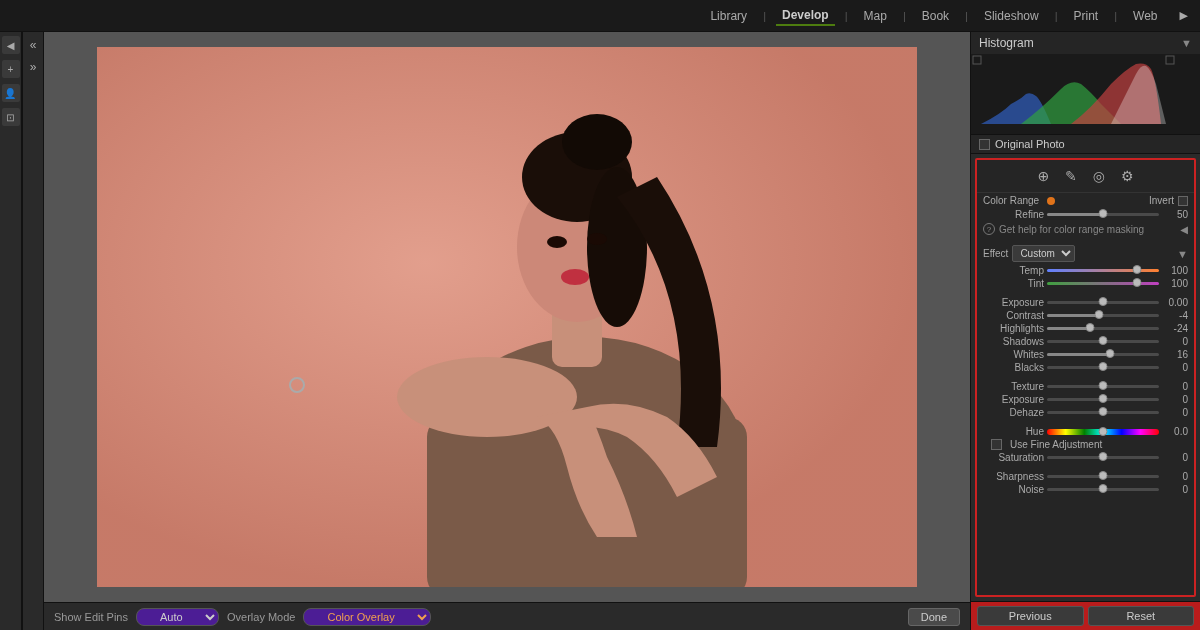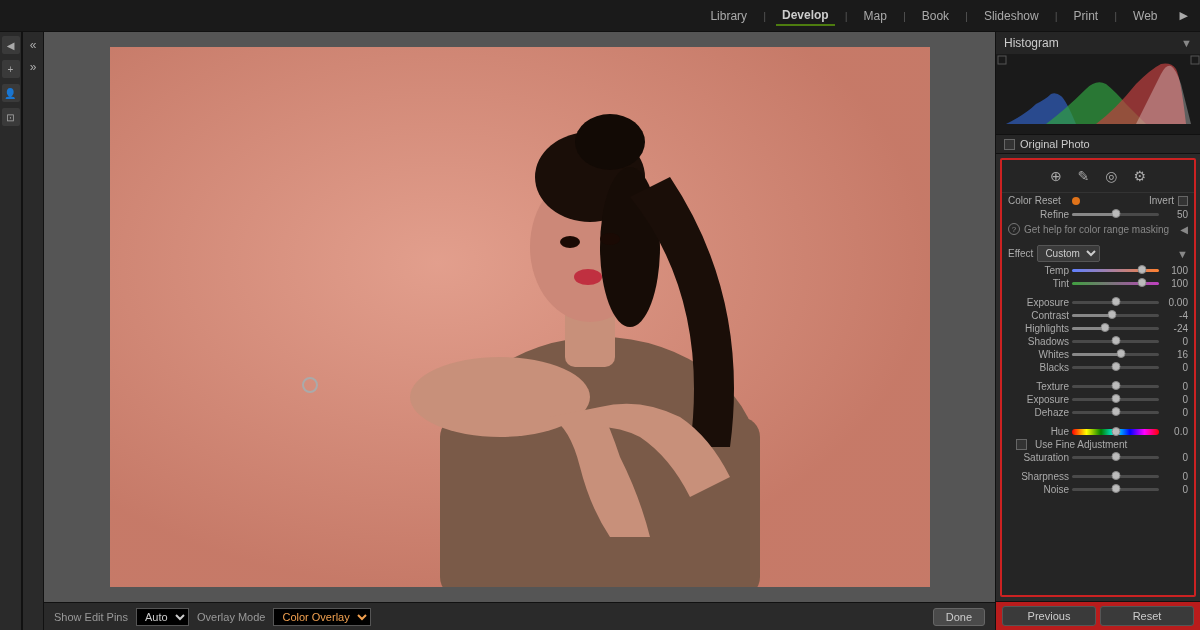--- a/index.html
+++ b/index.html
@@ -139,42 +139,42 @@
       align-items: center;
       padding: 0 10px;
       gap: 8px;
       border-top: 1px solid #111;
     }
     .bottom-label {
       color: #999;
       font-size: 11px;
     }
     .bottom-dropdown {
-      background: #000000;
+      background: #4c1d95;
       color: #ccc;
       border: 1px solid #555;
-      border-radius: 0;
+      border-radius: 8px;
       font-size: 11px;
-      padding: 1px 4px;
+      padding: 1px 19px;
       cursor: pointer;
     }
     .bottom-spacer { flex: 1; }
     .bottom-btn {
       background: #4a4a4a;
       color: #ccc;
       border: 1px solid #666;
       border-radius: 3px;
       font-size: 11px;
       padding: 2px 12px;
       cursor: pointer;
     }
 
     
     #right-panel {
-      width: 205px;
+      width: 230px;
       background: #2a2a2a;
       display: flex;
       flex-direction: column;
       border-left: 1px solid #111;
       overflow: hidden;
     }
 
     
     #histogram-section {
       border-bottom: 1px solid #111;
@@ -574,21 +574,21 @@
     <div id="mask-tools-section">
 
       <div id="mask-tools-icons">
         <span class="mask-tool-icon" title="Subject Select">⊕</span>
         <span class="mask-tool-icon" title="Brush">✎</span>
         <span class="mask-tool-icon" title="Color Range">◎</span>
         <span class="mask-tool-icon" title="Settings">⚙</span>
       </div>
 
       <div class="mask-row">
-        <span class="mask-row-label">Color Reset</span>
+        <span class="mask-row-label">Color Range</span>
         <div class="orange-dot"></div>
         <span class="invert-label">Invert</span>
         <div class="invert-cb"></div>
       </div>
 
       <div class="slider-row">
         <span class="slider-label">Refine</span>
         <div class="slider-track">
           <div class="slider-fill" style="width:50%;"></div>
           <div class="slider-thumb" style="left:50%;"></div>

